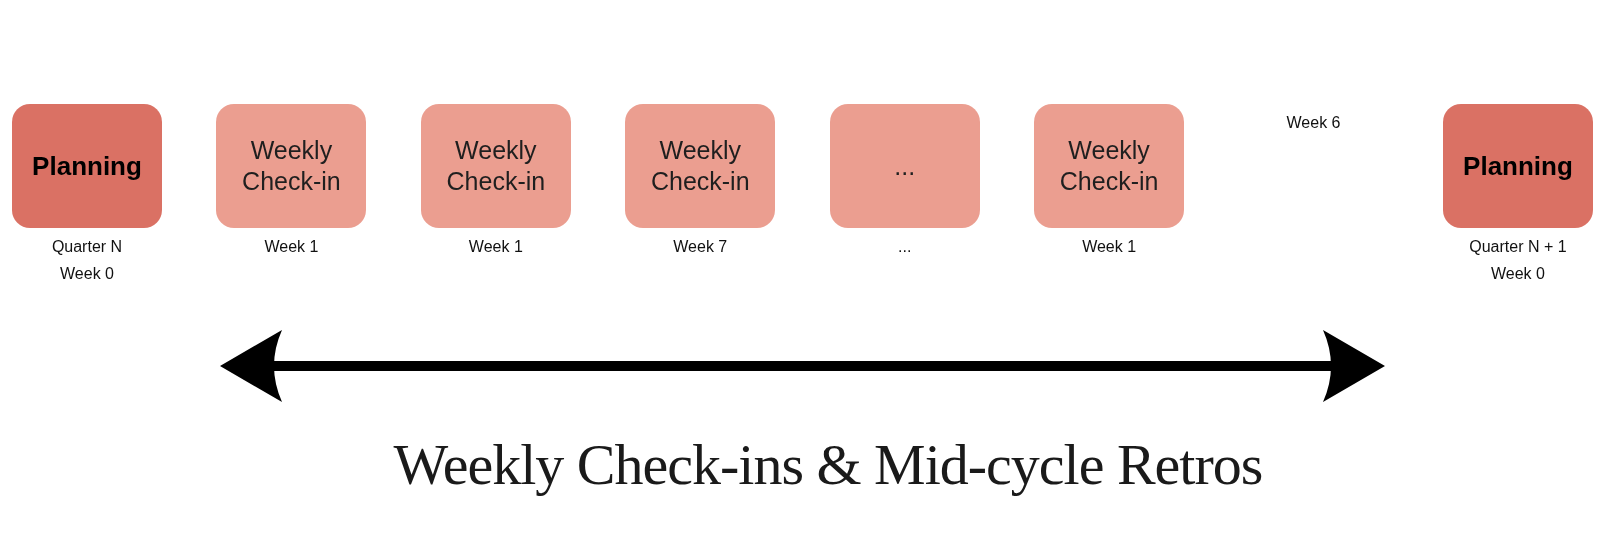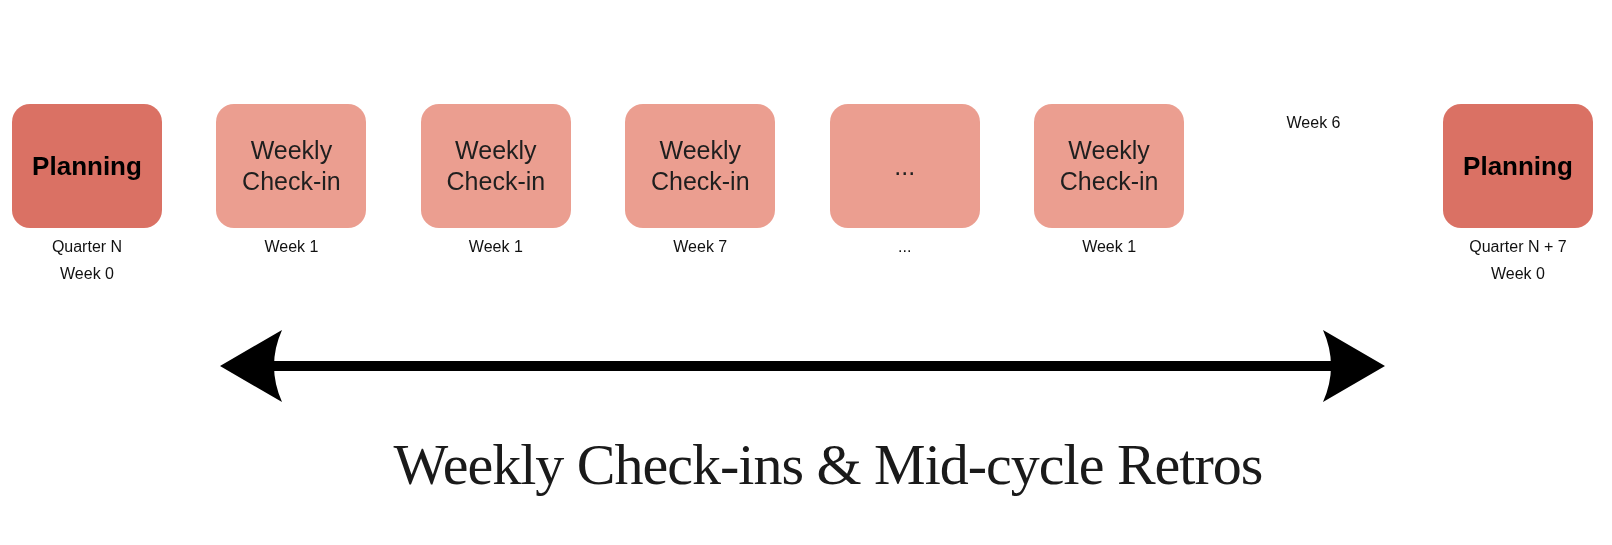--- a/index.html
+++ b/index.html
@@ -134,21 +134,21 @@
     </div>
 
     <div class="cell">
       <div class="sub">Week 6</div>
     </div>
 
     <div class="cell">
       <div class="box planning">
         <span>Planning</span>
       </div>
-      <div class="sub">Quarter N + 7
+      <div class="sub">Quarter N + 1
 Week 0</div>
     </div>
 
   </div>
 
   <div class="arrow-wrap">
     <svg width="1612" height="100" viewBox="0 0 1612 100" xmlns="http://www.w3.org/2000/svg">
       <line x1="255" y1="50" x2="1350" y2="50" stroke="var(--color-arrow, #000000)" stroke-width="10"></line>
       <path d="M 220,50 L 282,14 Q 266,50 282,86 Z" fill="var(--color-arrow, #000000)"></path>
       <path d="M 1385,50 L 1323,14 Q 1339,50 1323,86 Z" fill="var(--color-arrow, #000000)"></path>

